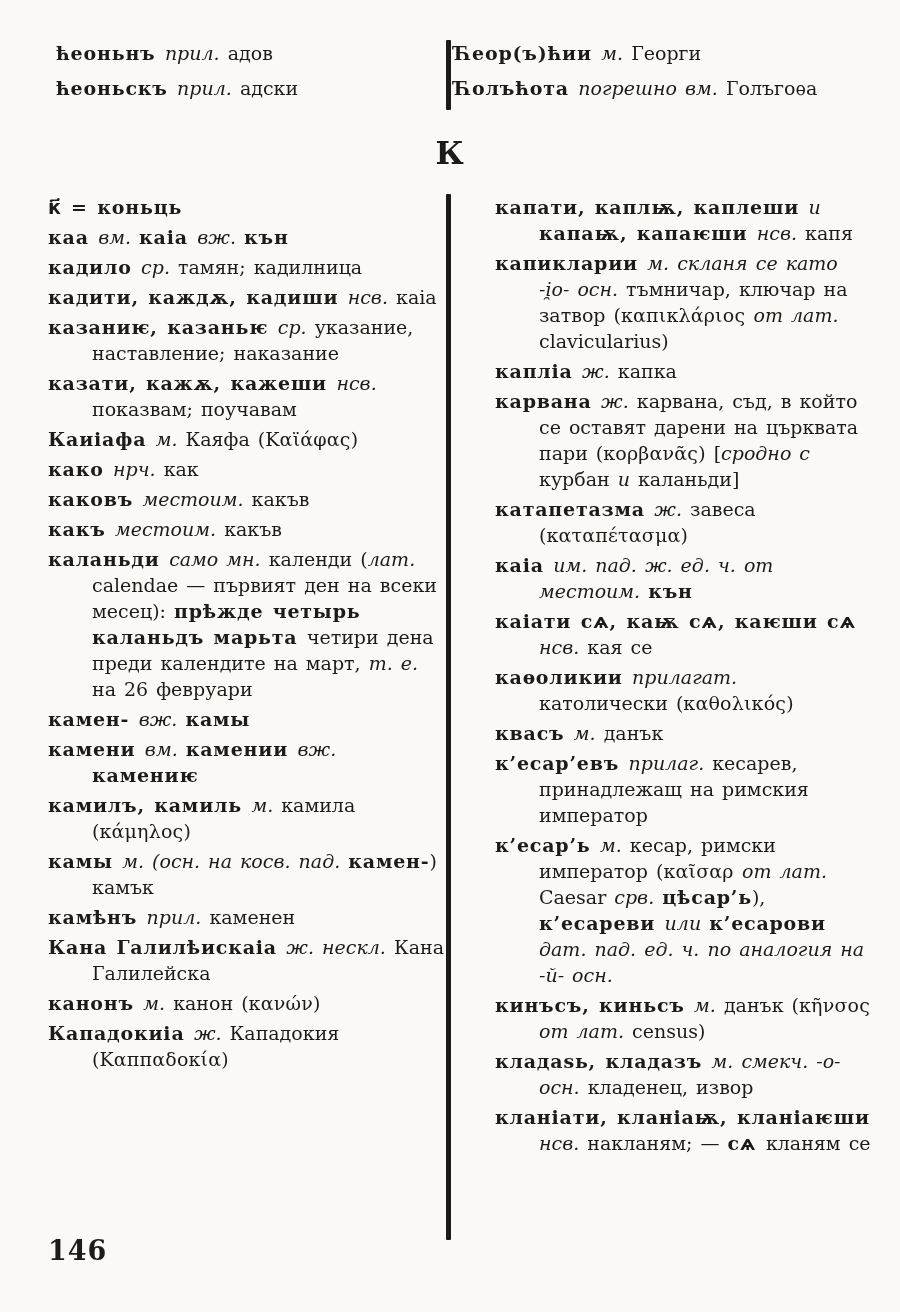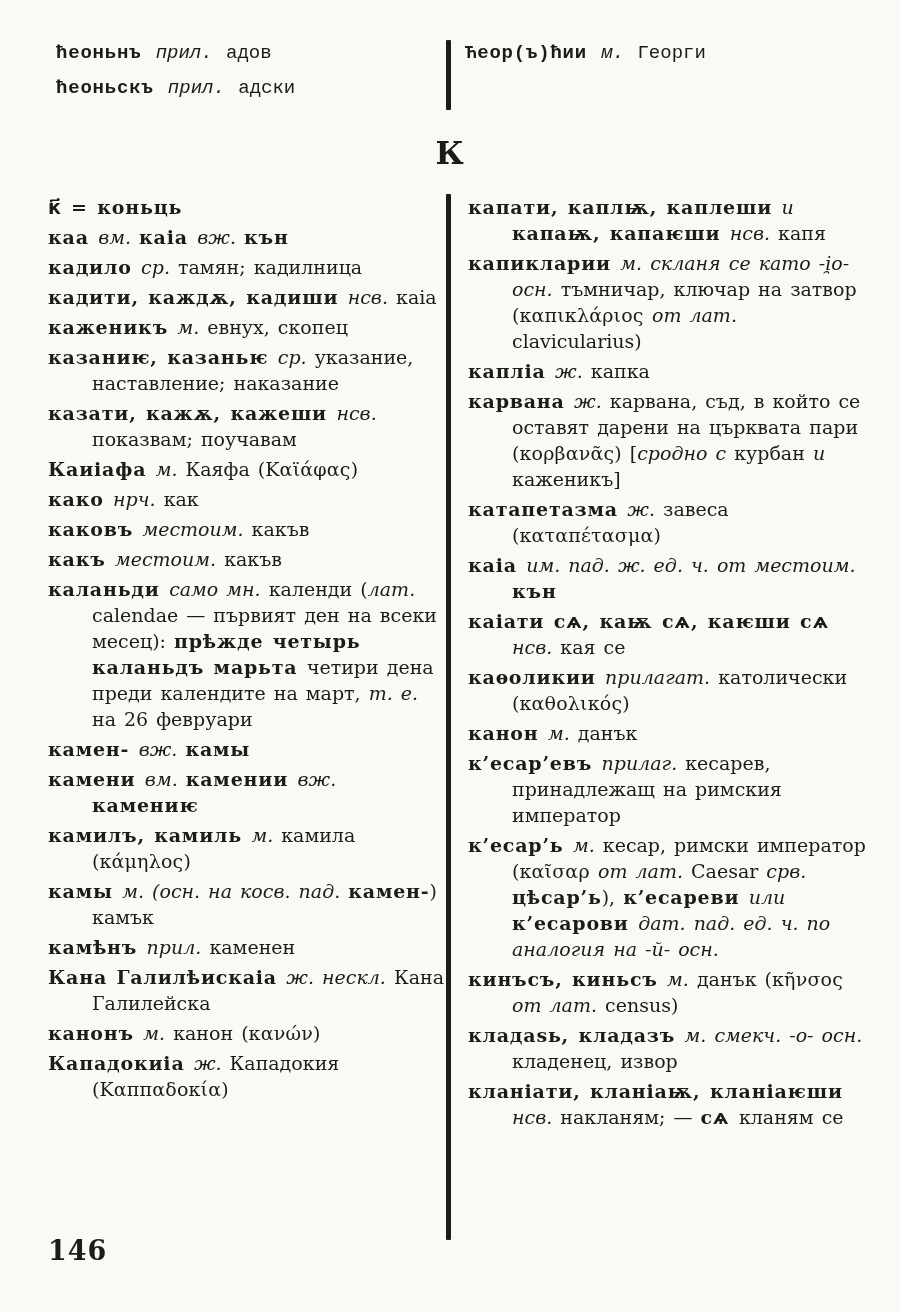--- a/index.html
+++ b/index.html
@@ -15,42 +15,42 @@
     color:var(--ink);
     font-family:"DejaVu Serif","DejaVu Sans",serif;
     font-size:19px;
     line-height:26px;
     overflow:hidden;
     word-spacing:2px;
   }
   
   .top-row{
     position:absolute;top:40px;left:48px;right:26px;
-    display:flex;align-items:flex-start;font-family:Liberation Mono, monospace;
+    display:flex;align-items:flex-start;
   }
   .top-col-left{width:398px;flex-shrink:0;padding-left:8px;box-sizing:border-box;}
   .top-divider{width:5px;height:70px;background:var(--ink);flex-shrink:0;border-radius:1px;}
-  .top-col-right{flex:1;padding-left:14px;}
+  .top-col-right{flex:1;padding-left:2px;}
   .top-row .entry{margin:0 0 9px 0;padding-left:0;text-indent:0;}
   
   .section-letter{
     position:absolute;top:136px;left:0;width:100%;
     text-align:center;
     font-weight:bold;font-size:31px;line-height:34px;
     letter-spacing:1px;
   }
   
   .body-row{
     position:absolute;top:194px;left:48px;right:26px;bottom:72px;
     display:flex;align-items:stretch;
     overflow:hidden;
   }
   .col-left{width:398px;flex-shrink:0;box-sizing:border-box;}
   .divider{width:5px;background:var(--ink);flex-shrink:0;border-radius:1px;}
-  .col-right{flex:1;padding-left:17px;}
+  .col-right{flex:1;padding-left:17px;margin-left:27px;}
   
   .entry{
     margin:0 0 4px 0;
     padding-left:44px;
     text-indent:-44px;
   }
   .run-hw{font-weight:bold;letter-spacing:0.8px;}
   .run-it{font-style:italic;}
   .run-n{}
   .run-gr{letter-spacing:0.2px;}
@@ -66,32 +66,32 @@
 <div class="page">
 
   <div class="top-row">
     <div class="top-col-left">
         <p class="entry"><span class="run-hw">ћеоньнъ </span><span class="run-it">прил. </span><span class="run-n">адов</span></p>
         <p class="entry"><span class="run-hw">ћеоньскъ </span><span class="run-it">прил. </span><span class="run-n">адски</span></p>
       </div>
     <div class="top-divider"></div>
     <div class="top-col-right">
         <p class="entry"><span class="run-hw">Ћеор(ъ)ћии </span><span class="run-it">м. </span><span class="run-n">Георги</span></p>
+        <p class="entry"><span class="run-hw">Ћолъћота </span><span class="run-it">погрешно вм. </span><span class="run-n">Голъгоѳа</span></p>
       </div>
   </div>
 
   <div class="section-letter">К</div>
 
   <div class="body-row">
     <div class="col-left">
         <p class="entry"><span class="run-hw">к҃ = коньць</span></p>
         <p class="entry"><span class="run-hw">каа </span><span class="run-it">вм. </span><span class="run-hw">каіа </span><span class="run-it">вж. </span><span class="run-hw">кън</span></p>
         <p class="entry"><span class="run-hw">кадило </span><span class="run-it">ср. </span><span class="run-n">тамян; кадилница</span></p>
         <p class="entry"><span class="run-hw">кадити, каждѫ, кадиши </span><span class="run-it">нсв. </span><span class="run-n">каіа</span></p>
-        <p class="entry"><span class="run-hw">каженикъ </span><span class="run-it">м. </span><span class="run-n">евнух, скопец</span></p>
         <p class="entry"><span class="run-hw">казаниѥ, казаньѥ </span><span class="run-it">ср. </span><span class="run-n">указание, наставление; наказание</span></p>
         <p class="entry"><span class="run-hw">казати, кажѫ, кажеши </span><span class="run-it">нсв. </span><span class="run-n">показвам; поучавам</span></p>
         <p class="entry"><span class="run-hw">Каиіафа </span><span class="run-it">м. </span><span class="run-n">Каяфа (</span><span class="run-gr">Καϊάφας</span><span class="run-n">)</span></p>
         <p class="entry"><span class="run-hw">како </span><span class="run-it">нрч. </span><span class="run-n">как</span></p>
         <p class="entry"><span class="run-hw">каковъ </span><span class="run-it">местоим. </span><span class="run-n">какъв</span></p>
         <p class="entry"><span class="run-hw">какъ </span><span class="run-it">местоим. </span><span class="run-n">какъв</span></p>
         <p class="entry"><span class="run-hw">каланьди </span><span class="run-it">само мн. </span><span class="run-n">календи (</span><span class="run-it">лат. </span><span class="run-n">calendae — първият ден на всеки месец): </span><span class="run-hw">прѣжде четырь каланьдъ марьта </span><span class="run-n">четири дена преди календите на март, </span><span class="run-it">т. е. </span><span class="run-n">на 26 февруари</span></p>
         <p class="entry"><span class="run-hw">камен- </span><span class="run-it">вж. </span><span class="run-hw">камы</span></p>
         <p class="entry"><span class="run-hw">камени </span><span class="run-it">вм. </span><span class="run-hw">камении </span><span class="run-it">вж. </span><span class="run-hw">камениѥ</span></p>
         <p class="entry"><span class="run-hw">камилъ, камиль </span><span class="run-it">м. </span><span class="run-n">камила (</span><span class="run-gr">κάμηλος</span><span class="run-n">)</span></p>
@@ -99,26 +99,26 @@
         <p class="entry"><span class="run-hw">камѣнъ </span><span class="run-it">прил. </span><span class="run-n">каменен</span></p>
         <p class="entry"><span class="run-hw">Кана Галилѣискаіа </span><span class="run-it">ж. нескл. </span><span class="run-n">Кана Галилейска</span></p>
         <p class="entry"><span class="run-hw">канонъ </span><span class="run-it">м. </span><span class="run-n">канон (</span><span class="run-gr">κανών</span><span class="run-n">)</span></p>
         <p class="entry"><span class="run-hw">Кападокиіа </span><span class="run-it">ж. </span><span class="run-n">Кападокия (</span><span class="run-gr">Καππαδοκία</span><span class="run-n">)</span></p>
       </div>
     <div class="divider"></div>
     <div class="col-right">
         <p class="entry"><span class="run-hw">капати, каплѭ, каплеши </span><span class="run-it">и </span><span class="run-hw">капаѭ, капаѥши </span><span class="run-it">нсв. </span><span class="run-n">капя</span></p>
         <p class="entry"><span class="run-hw">капикларии </span><span class="run-it">м. скланя се като -і̯о- осн. </span><span class="run-n">тъмничар, ключар на затвор (</span><span class="run-gr">καπικλάριος </span><span class="run-it">от лат. </span><span class="run-n">clavicularius)</span></p>
         <p class="entry"><span class="run-hw">капліа </span><span class="run-it">ж. </span><span class="run-n">капка</span></p>
-        <p class="entry"><span class="run-hw">карвана </span><span class="run-it">ж. </span><span class="run-n">карвана, съд, в който се оставят дарени на църквата пари (</span><span class="run-gr">κορβανᾶς</span><span class="run-n">) [</span><span class="run-it">сродно с </span><span class="run-n">курбан </span><span class="run-it">и </span><span class="run-n">каженикъ]</span></p>
+        <p class="entry"><span class="run-hw">карвана </span><span class="run-it">ж. </span><span class="run-n">карвана, съд, в който се оставят дарени на църквата пари (</span><span class="run-gr">κορβανᾶς</span><span class="run-n">) [</span><span class="run-it">сродно с </span><span class="run-n">курбан </span><span class="run-it">и </span><span class="run-n">каланьди]</span></p>
         <p class="entry"><span class="run-hw">катапетазма </span><span class="run-it">ж. </span><span class="run-n">завеса (</span><span class="run-gr">καταπέτασμα</span><span class="run-n">)</span></p>
         <p class="entry"><span class="run-hw">каіа </span><span class="run-it">им. пад. ж. ед. ч. от местоим. </span><span class="run-hw">кън</span></p>
         <p class="entry"><span class="run-hw">каіати сѧ, каѭ сѧ, каѥши сѧ </span><span class="run-it">нсв. </span><span class="run-n">кая се</span></p>
         <p class="entry"><span class="run-hw">каѳоликии </span><span class="run-it">прилагат. </span><span class="run-n">католически (</span><span class="run-gr">καθολικός</span><span class="run-n">)</span></p>
-        <p class="entry"><span class="run-hw">канон </span><span class="run-it">м. </span><span class="run-n">данък</span></p>
+        <p class="entry"><span class="run-hw">квасъ </span><span class="run-it">м. </span><span class="run-n">данък</span></p>
         <p class="entry"><span class="run-hw">к’есар’евъ </span><span class="run-it">прилаг. </span><span class="run-n">кесарев, принадлежащ на римския император</span></p>
         <p class="entry"><span class="run-hw">к’есар’ь </span><span class="run-it">м. </span><span class="run-n">кесар, римски император (</span><span class="run-gr">καῖσαρ </span><span class="run-it">от лат. </span><span class="run-n">Caesar </span><span class="run-it">срв. </span><span class="run-hw">цѣсар’ь</span><span class="run-n">), </span><span class="run-hw">к’есареви </span><span class="run-it">или </span><span class="run-hw">к’есарови </span><span class="run-it">дат. пад. ед. ч. по аналогия на -й- осн.</span></p>
         <p class="entry"><span class="run-hw">кинъсъ, киньсъ </span><span class="run-it">м. </span><span class="run-n">данък (</span><span class="run-gr">κῆνσος </span><span class="run-it">от лат. </span><span class="run-n">census)</span></p>
         <p class="entry"><span class="run-hw">кладаѕь, кладазъ </span><span class="run-it">м. смекч. -о- осн. </span><span class="run-n">кладенец, извор</span></p>
         <p class="entry"><span class="run-hw">кланіати, кланіаѭ, кланіаѥши </span><span class="run-it">нсв. </span><span class="run-n">накланям; — </span><span class="run-hw">сѧ </span><span class="run-n">кланям се</span></p>
       </div>
   </div>
 
   <div class="page-number">146</div>
 

